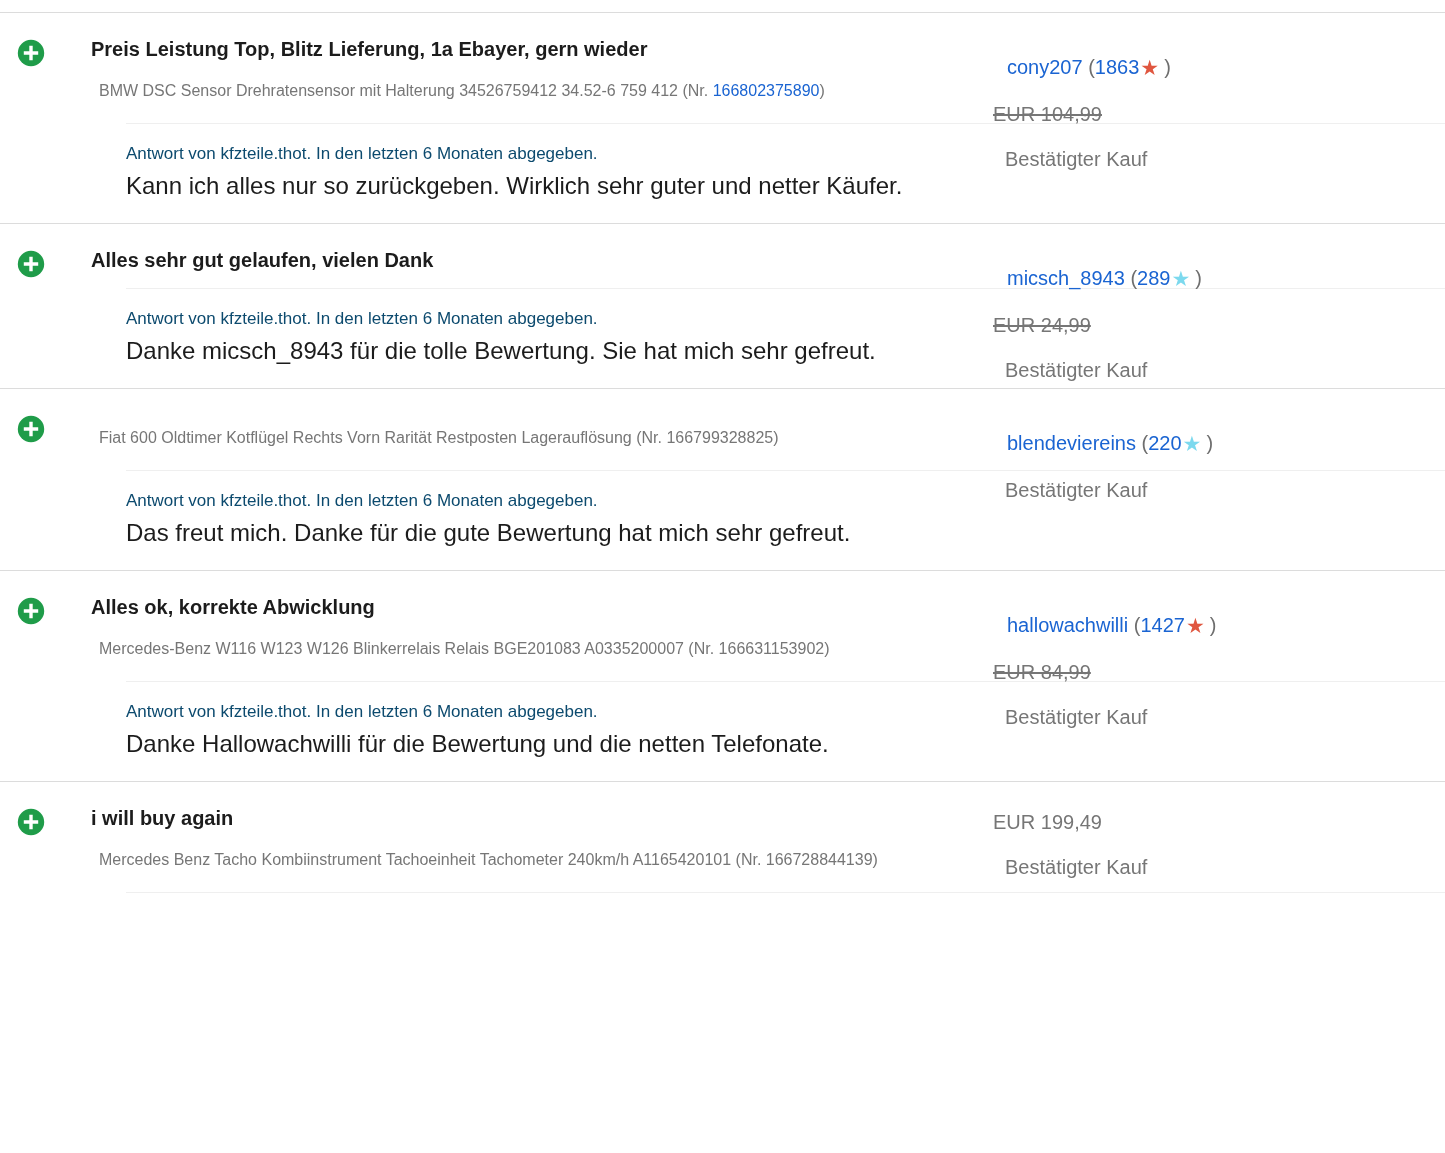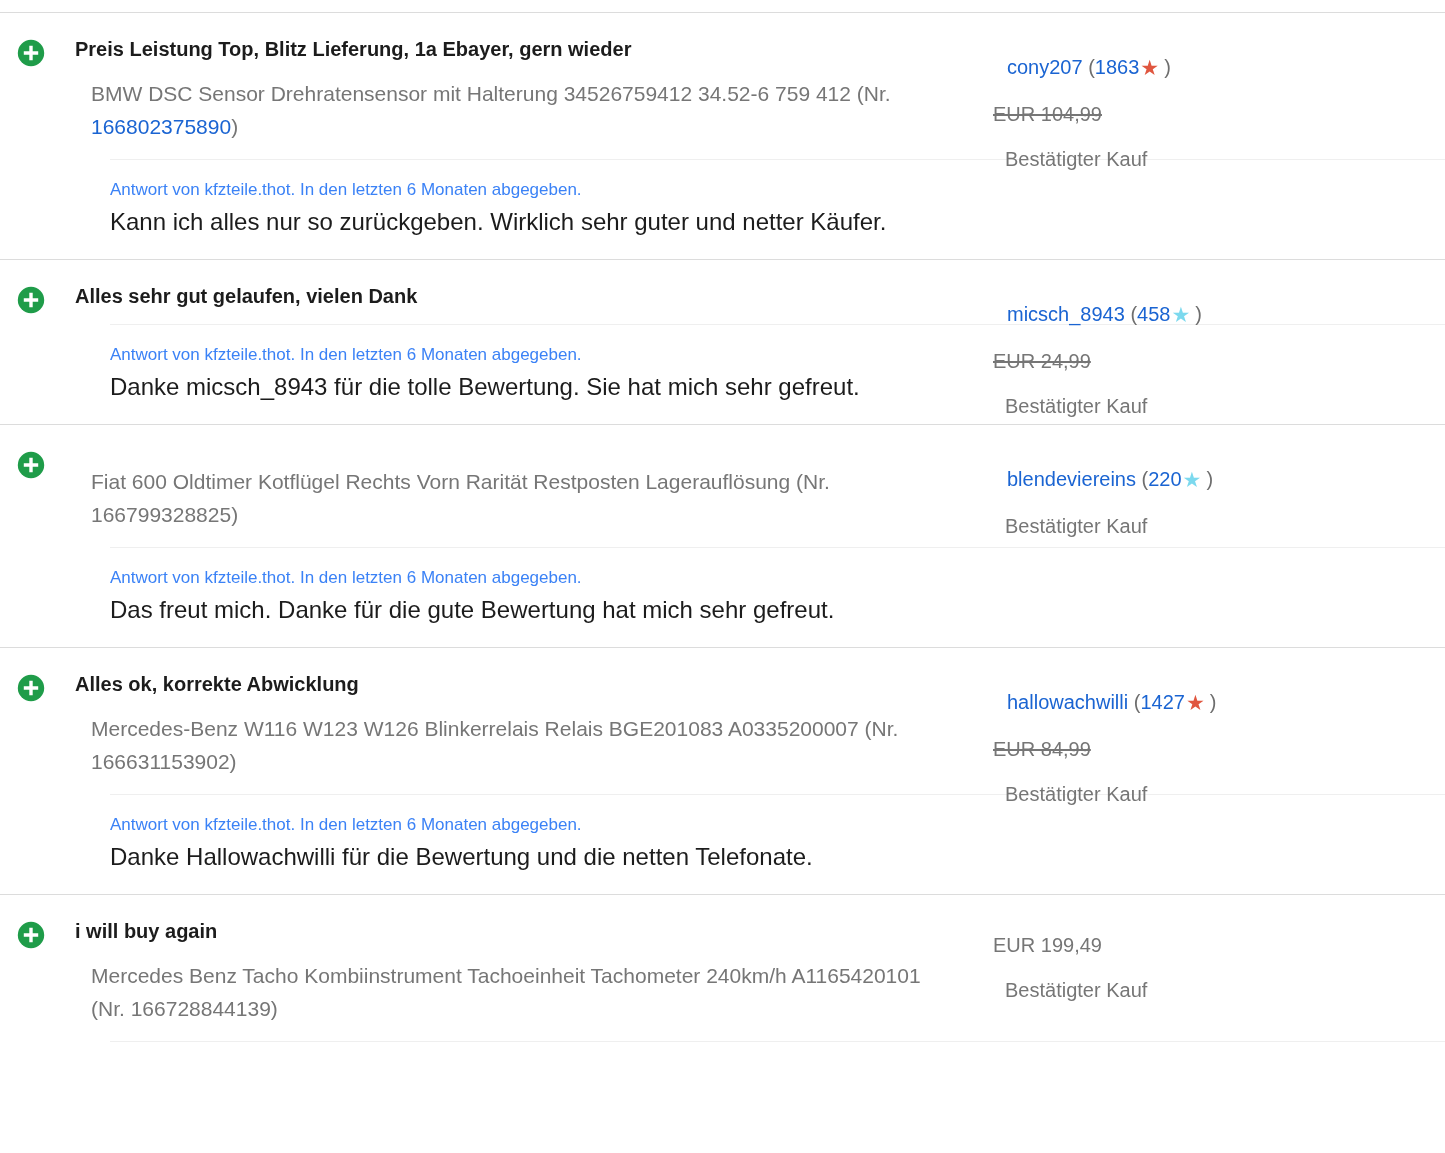--- a/index.html
+++ b/index.html
@@ -12,62 +12,62 @@
     width: 1445px;
     height: 1153px;
     overflow: hidden;
     position: relative;
   }
   #feedback-list { padding-top: 12px; }
 
   .entry {
     position: relative;
     border-top: 1px solid #dcdcdc;
-    padding: 24px 0 25px 0;
+    padding: 24px 0 25px 16px;
   }
   .plus-icon {
     position: absolute;
     left: 17px;
     top: 26px;
     width: 28px;
     height: 28px;
     display: block;
   }
   .entry-main { margin-left: 75px; width: 865px; }
 
   .fb-title {
     margin: 0 0 13px 0;
     font-size: 20px;
     line-height: 24px;
     font-weight: bold;
     color: #1c1c1c;
   }
   .fb-item {
-    margin: 16px;
-    font-size: 21px;
+    margin: 8px;
+    font-size: 16px;
     line-height: 33px;
     color: #767676;
   }
   a.item-link, a.buyer-link, a.count-link {
     color: var(--link-blue, #1a64d2);
     text-decoration: none;
     cursor: pointer;
   }
 
   .reply {
     margin: 16px 0 0 110px;
     border-top: 1px solid #efefef;
     padding-top: 19px;
   }
   .reply.empty { padding-top: 0; }
   .reply-meta {
     margin: 0 0 10px 0;
     font-size: 17px;
     line-height: 21px;
-    color: #3b82f6;
+    color: #0c4a6e;
   }
   .reply-text {
     margin: 0;
     font-size: 24px;
     line-height: 24px;
     color: #1c1c1c;
   }
 
   .right-col {
     position: absolute;
@@ -78,21 +78,21 @@
     line-height: 33px;
   }
   .buyer-line { margin: 14px; white-space: nowrap; }
   .paren { color: #6e6e6e; }
   .star {
     font-size: 21px;
     margin: 0 5px 0 1px;
     display: inline-block;
     vertical-align: -1px;
   }
-  .price { margin: 10px 0 0 0; color: #767676; }
+  .price { margin: 0 0 0 0; color: #767676; }
   .price.struck { text-decoration: line-through; }
   .verified { margin: 12px; color: #767676; }
 </style>
 </head>
 <body>
 
 <div id="feedback-list">
   <article class="entry">
     <span class="plus-icon">
       <svg viewBox="0 0 28 28" width="28" height="28" aria-hidden="true">
@@ -126,21 +126,21 @@
         <path d="M12.3 6.8 h3.4 v5.5 h5.5 v3.4 h-5.5 v5.5 h-3.4 v-5.5 h-5.5 v-3.4 h5.5 z" fill="#ffffff"></path>
       </svg>
     </span>
 
     <div class="entry-main">
       <h3 class="fb-title">Alles sehr gut gelaufen, vielen Dank</h3>
     </div>
 
     <div class="right-col">
       <p class="buyer-line"><a class="buyer-link" href="#">micsch_8943</a>
-        <span class="paren">(</span><a class="count-link" href="#">458</a><span class="star" style="color: rgb(124, 217, 238);">★</span><span class="paren">)</span></p>
+        <span class="paren">(</span><a class="count-link" href="#">289</a><span class="star" style="color: rgb(124, 217, 238);">★</span><span class="paren">)</span></p>
       <p class="price struck">EUR 24,99</p>
       <p class="verified">Bestätigter Kauf</p>
     </div>
 
     <div class="reply">
       <p class="reply-meta">Antwort von kfzteile.thot. In den letzten 6 Monaten abgegeben.</p>
       <p class="reply-text">Danke micsch_8943 für die tolle Bewertung. Sie hat mich sehr gefreut.</p>
     </div>
   </article>
 

